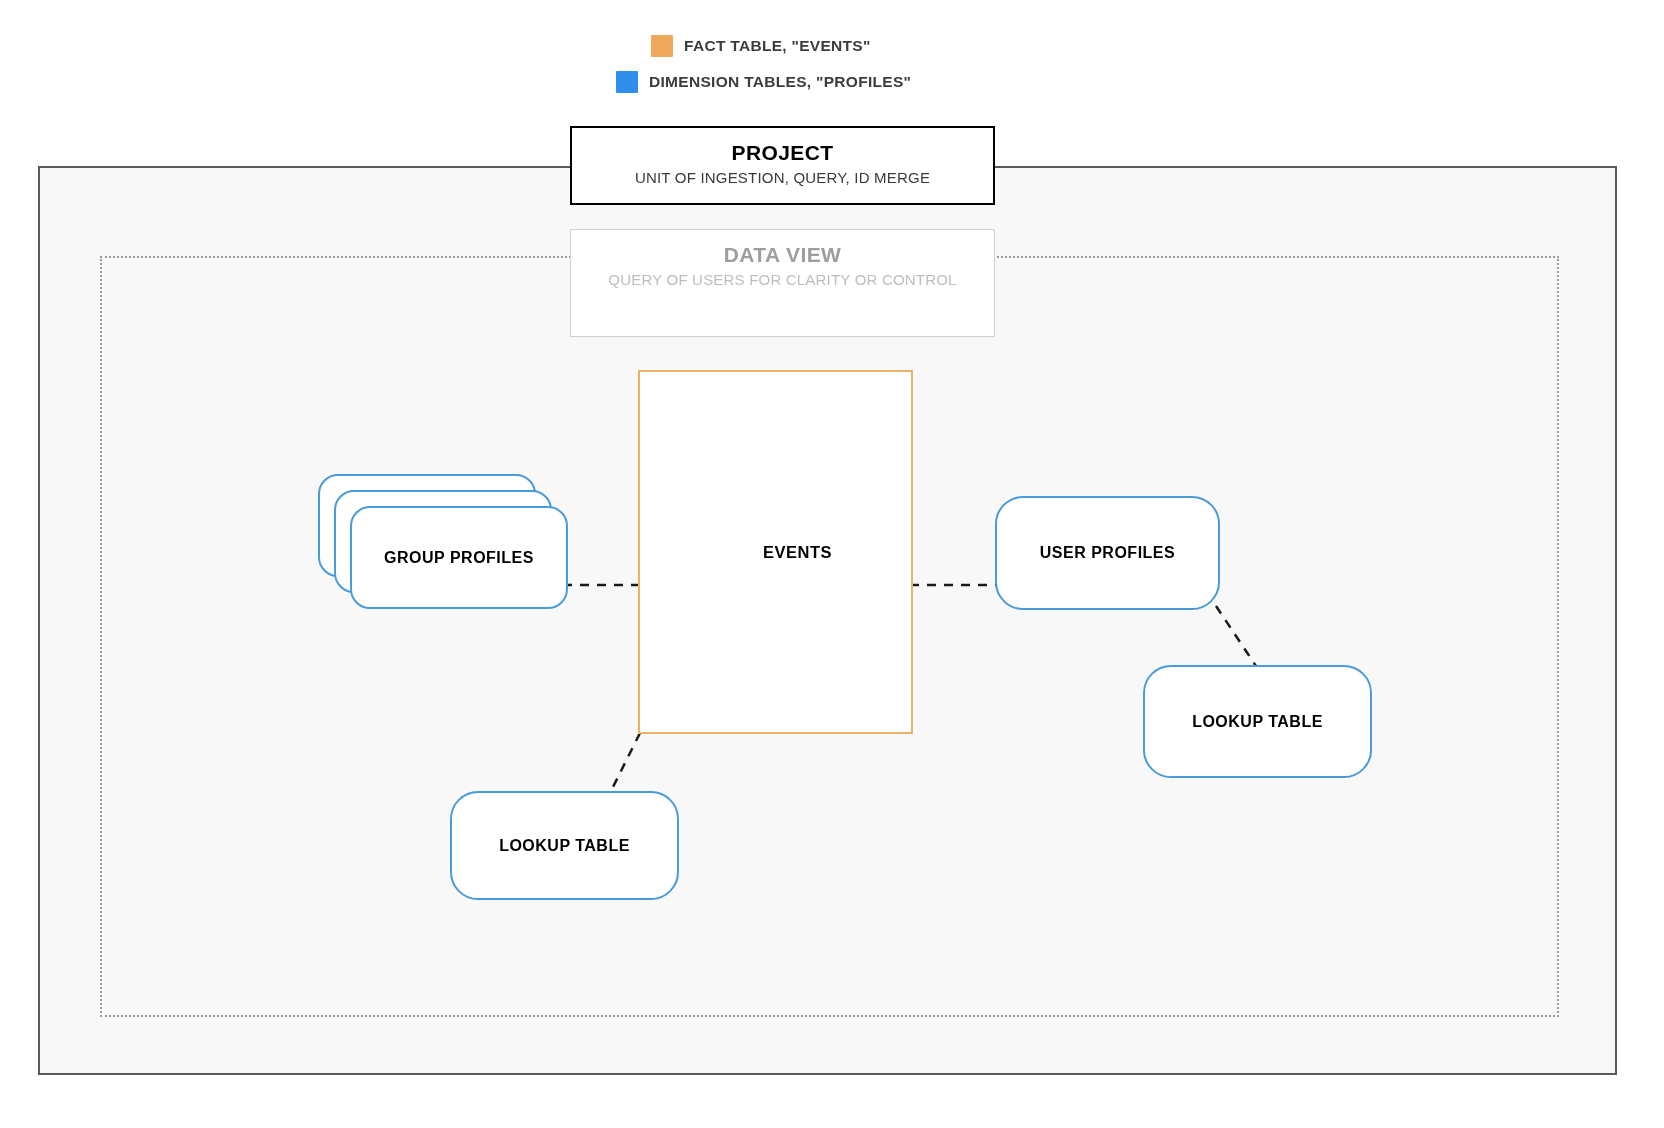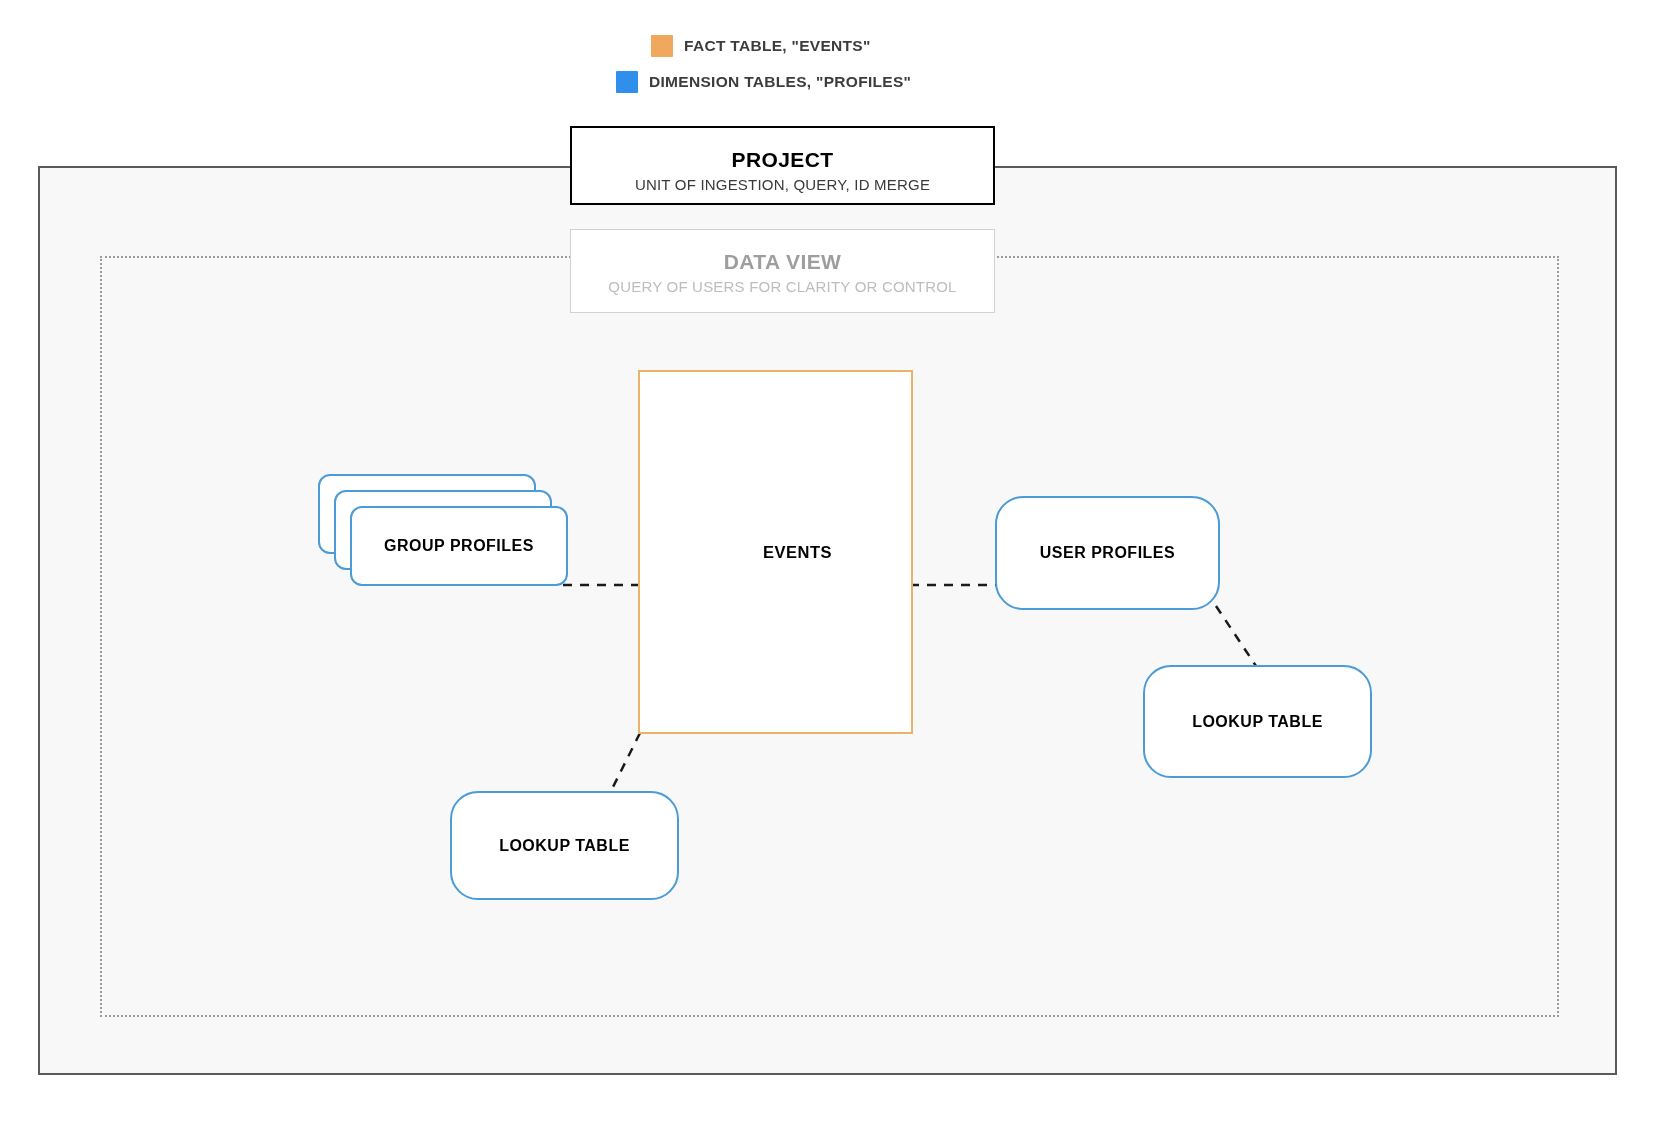--- a/index.html
+++ b/index.html
@@ -61,34 +61,34 @@
     border: 2px dotted #9a9a9a;
     box-sizing: border-box;
   }
 
   
   .header-box {
     position: absolute;
     box-sizing: border-box;
     background: #ffffff;
     text-align: center;
-    padding-top: 18px;
+    padding-top: 11px;
   }
   #project-box {
     left: 570px;
     top: 126px;
     width: 425px;
     height: 79px;
     border: 2.5px solid #000000;
   }
   #dataview-box {
     left: 570px;
     top: 229px;
     width: 425px;
-    height: 84px;
+    height: 108px;
     border: 1.5px solid #d2d2d2;
   }
   .header-title {
     font-size: 21px;
     font-weight: bold;
     letter-spacing: 0.4px;
     line-height: 1.3;
   }
   .header-sub {
     font-size: 15px;
@@ -141,23 +141,23 @@
     left: 318px;
     top: 474px;
     width: 250px;
     height: 135px;
   }
   #group-profiles-stack .stack-card {
     position: absolute;
     box-sizing: border-box;
     background: #ffffff;
     border: 2.5px solid #4a9bd8;
-    border-radius: 12px;
+    border-radius: 20px;
     width: 218px;
-    height: 80px;
+    height: 103px;
   }
   #gp-card-3 { left: 0px;  top: 0px;  }
   #gp-card-2 { left: 16px; top: 16px; }
   #gp-card-1 {
     left: 32px; top: 32px;
     display: flex;
     align-items: center;
     justify-content: center;
   }
 

